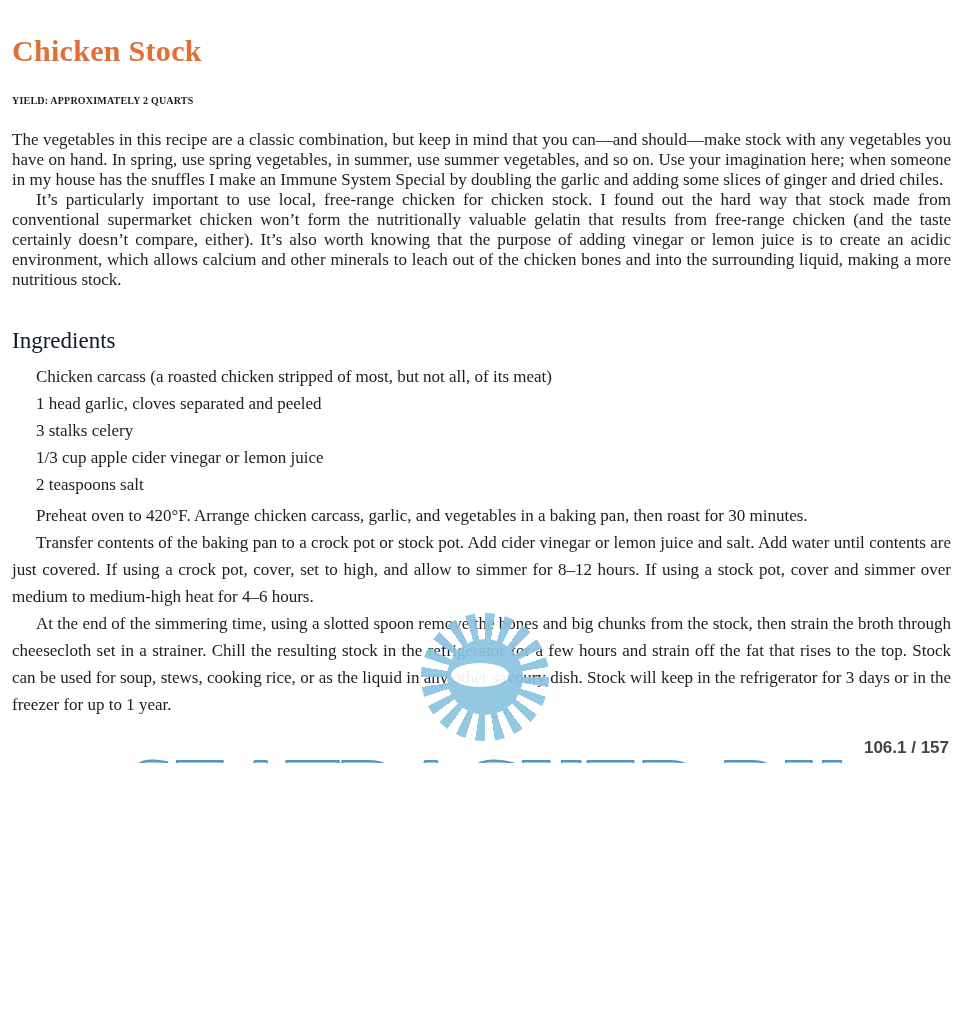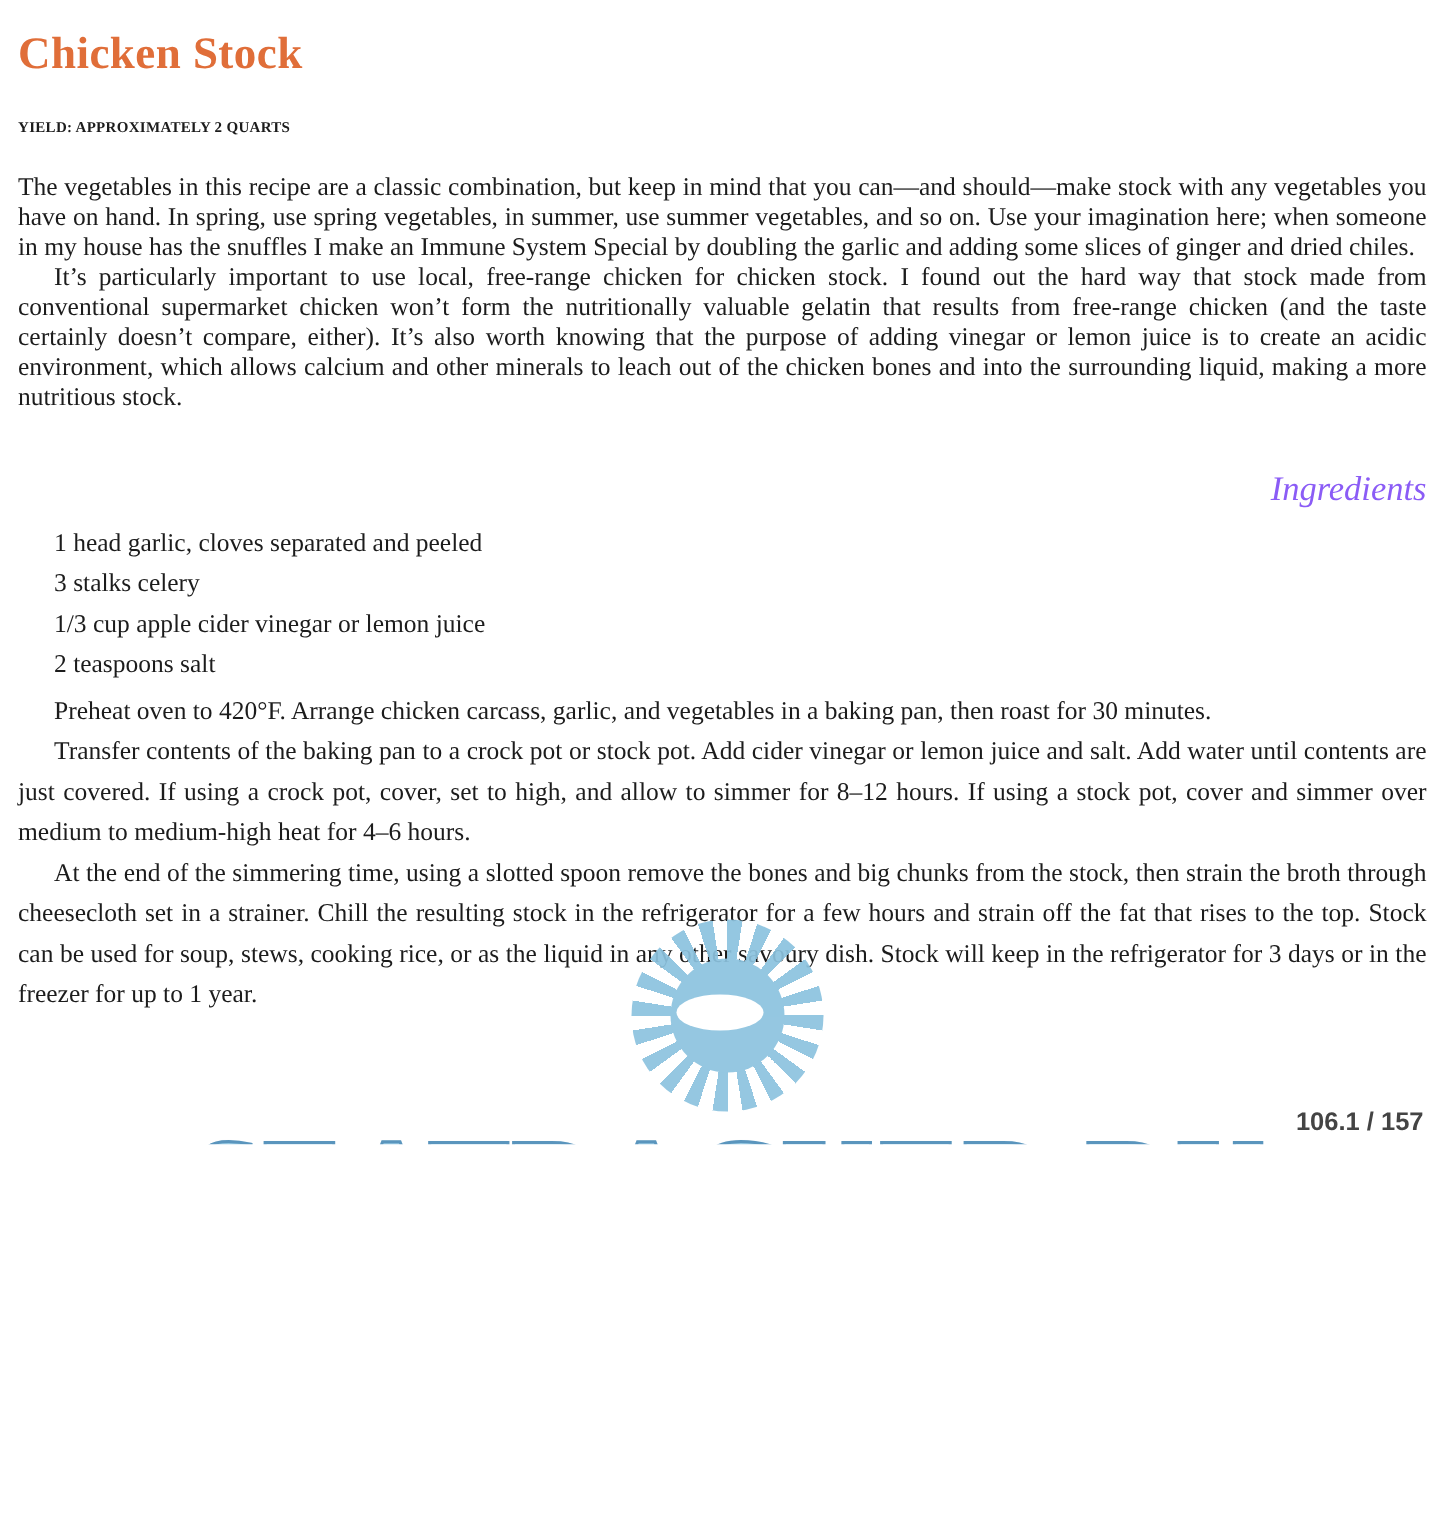--- a/index.html
+++ b/index.html
@@ -1,21 +1,21 @@
 <!DOCTYPE html>
 <html style="--wm-color: #8cc3df; --accent: #e06e39;"><head>
 <meta charset="utf-8">
 <style>
   html, body { margin: 0; padding: 0; background: #ffffff; }
   .page {
     position: relative;
     width: 963px;
     height: 763px;
     box-sizing: border-box;
-    padding: 1px 12px;
+    padding: 16px 12px;
     background: #ffffff;
     overflow: hidden;
     font-family: "Liberation Serif", serif;
     color: #1c1c1c;
   }
   h1.title {
     margin: 18px 0 0 0;
     font-size: 30px;
     font-weight: bold;
     color: var(--accent, #e06e39);
@@ -31,24 +31,22 @@
     margin: 0;
     font-size: 17px;
     line-height: 20px;
     text-align: justify;
   }
   p.intro.first { margin-top: 24px; }
   .indent { text-indent: 24px; }
   h2.section {
     margin: 38px 0 0 0;
     font-size: 23px;
-    font-style: italic;
     font-weight: normal;
-    color: #8b5cf6;
-    text-align: right;
+    color: #0f172a;
   }
   ul.ingredients {
     list-style: none;
     margin: 9px 0 0 0;
     padding: 0 0 0 24px;
   }
   ul.ingredients li {
     font-size: 17px;
     line-height: 27px;
   }
@@ -127,20 +125,21 @@
 
   <h1 class="title">Chicken Stock</h1>
 
   <div class="yield">YIELD: APPROXIMATELY 2 QUARTS</div>
 
   <p class="intro first">The vegetables in this recipe are a classic combination, but keep in mind that you can—and should—make stock with any vegetables you have on hand. In spring, use spring vegetables, in summer, use summer vegetables, and so on. Use your imagination here; when someone in my house has the snuffles I make an Immune System Special by doubling the garlic and adding some slices of ginger and dried chiles.</p>
   <p class="intro indent">It’s particularly important to use local, free-range chicken for chicken stock. I found out the hard way that stock made from conventional supermarket chicken won’t form the nutritionally valuable gelatin that results from free-range chicken (and the taste certainly doesn’t compare, either). It’s also worth knowing that the purpose of adding vinegar or lemon juice is to create an acidic environment, which allows calcium and other minerals to leach out of the chicken bones and into the surrounding liquid, making a more nutritious stock.</p>
 
   <h2 class="section">Ingredients</h2>
   <ul class="ingredients">
+    <li>Chicken carcass (a roasted chicken stripped of most, but not all, of its meat)</li>
     <li>1 head garlic, cloves separated and peeled</li>
     <li>3 stalks celery</li>
     <li>1/3 cup apple cider vinegar or lemon juice</li>
     <li>2 teaspoons salt</li>
   </ul>
 
   <p class="dir indent first">Preheat oven to 420°F. Arrange chicken carcass, garlic, and vegetables in a baking pan, then roast for 30 minutes.</p>
   <p class="dir indent">Transfer contents of the baking pan to a crock pot or stock pot. Add cider vinegar or lemon juice and salt. Add water until contents are just covered. If using a crock pot, cover, set to high, and allow to simmer for 8–12 hours. If using a stock pot, cover and simmer over medium to medium-high heat for 4–6 hours.</p>
   <p class="dir indent">At the end of the simmering time, using a slotted spoon remove the bones and big chunks from the stock, then strain the broth through cheesecloth set in a strainer. Chill the resulting stock in the refrigerator for a few hours and strain off the fat that rises to the top. Stock can be used for soup, stews, cooking rice, or as the liquid in any other savoury dish. Stock will keep in the refrigerator for 3 days or in the freezer for up to 1 year.</p>
 

